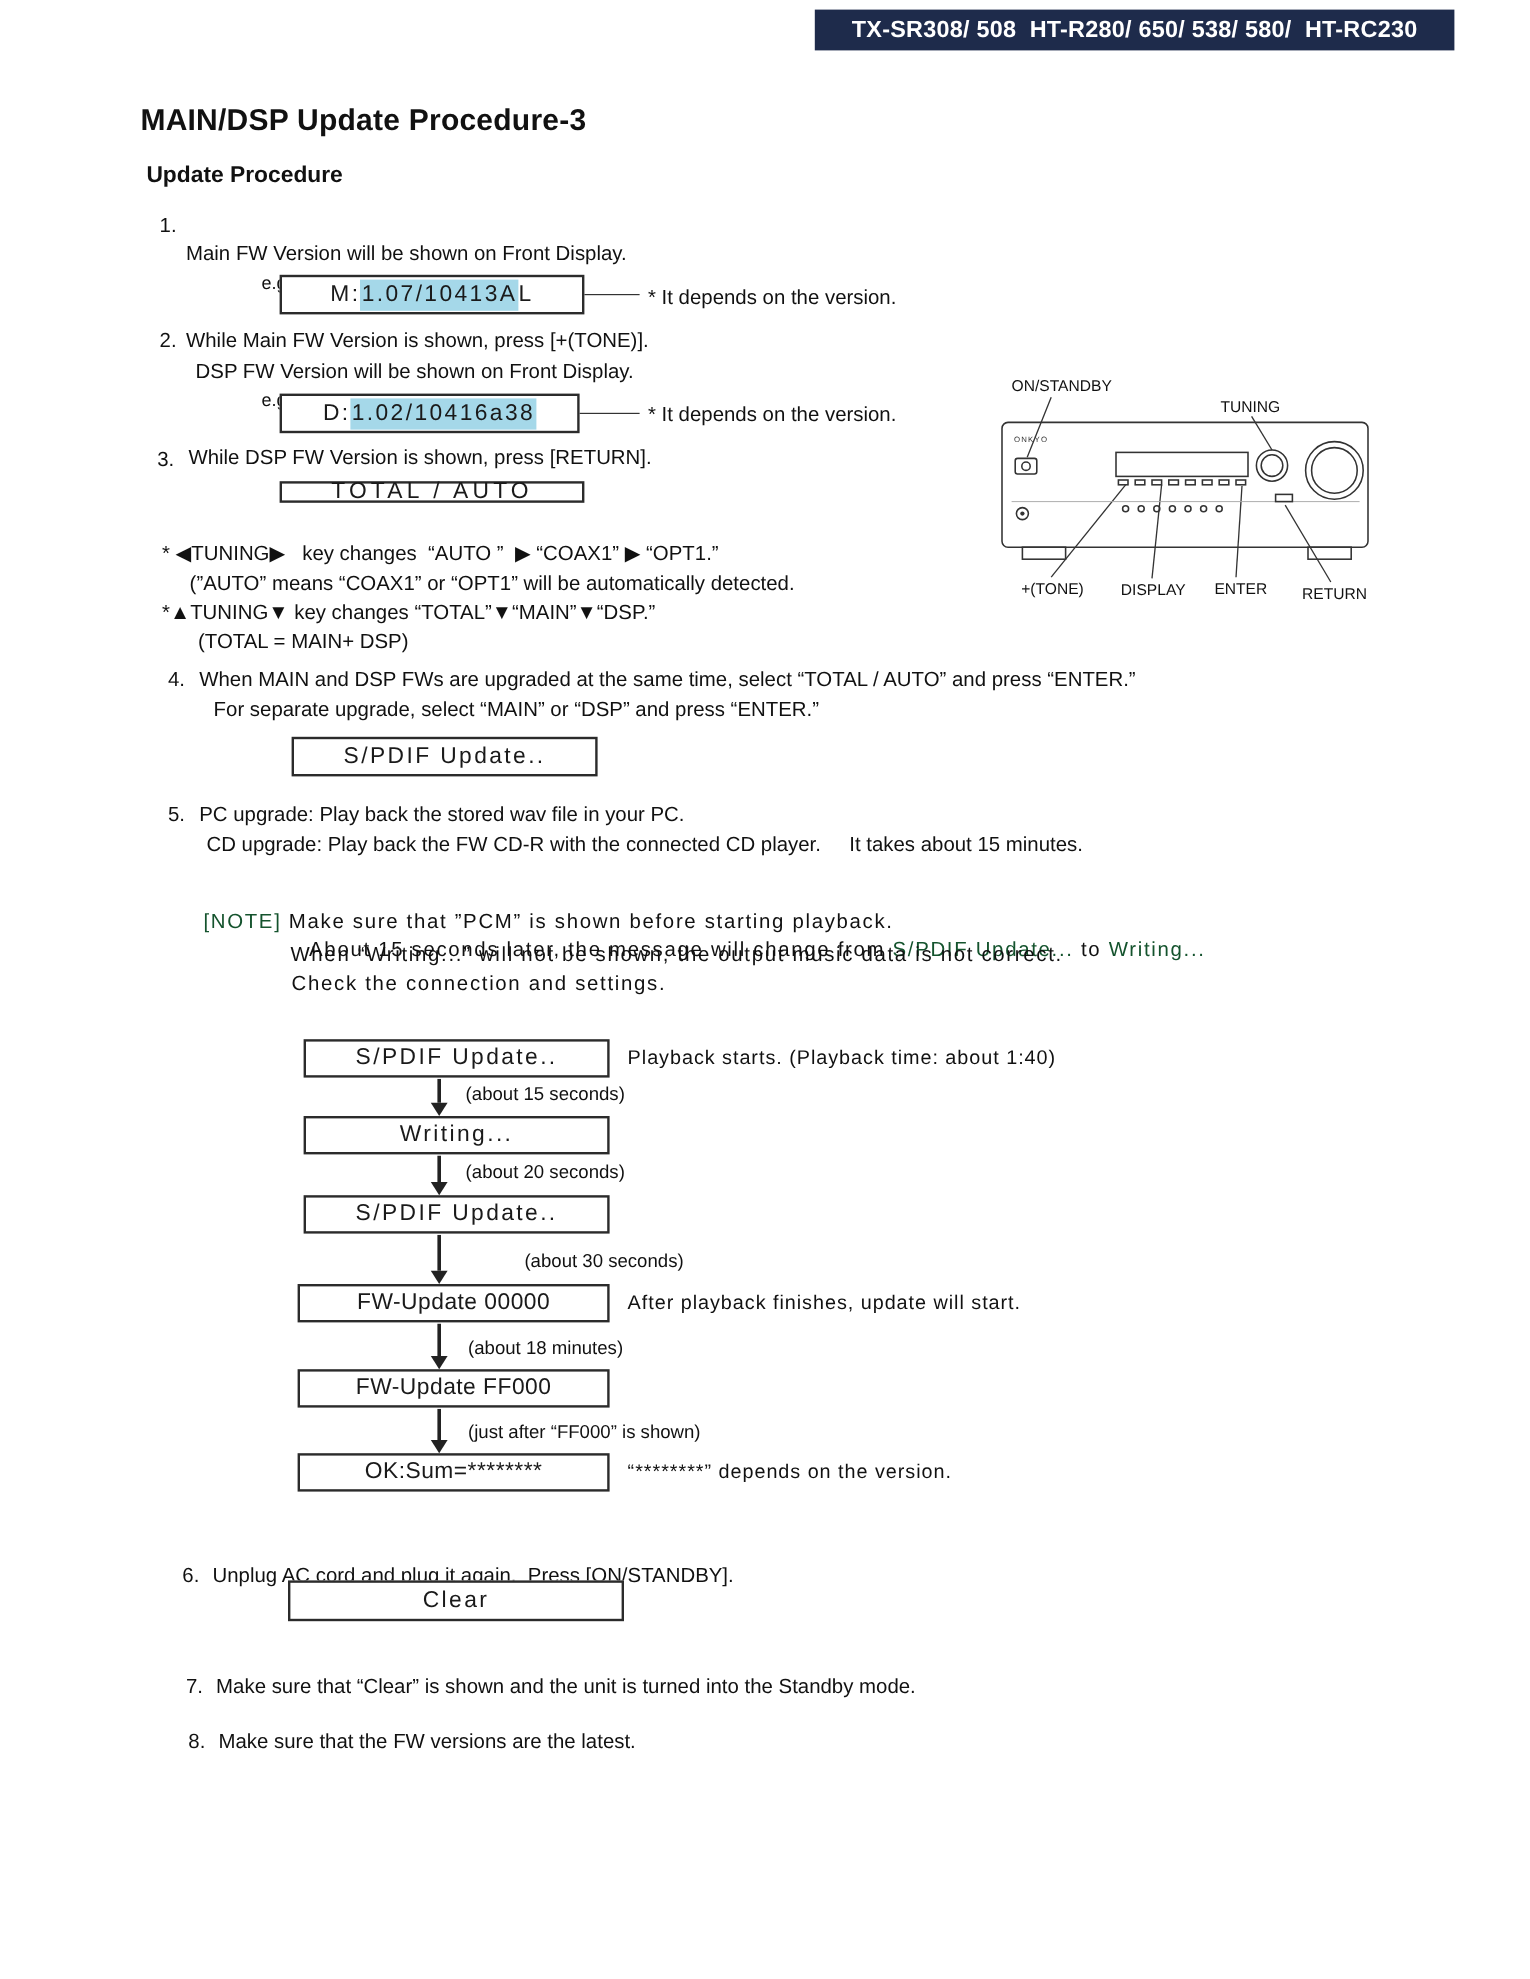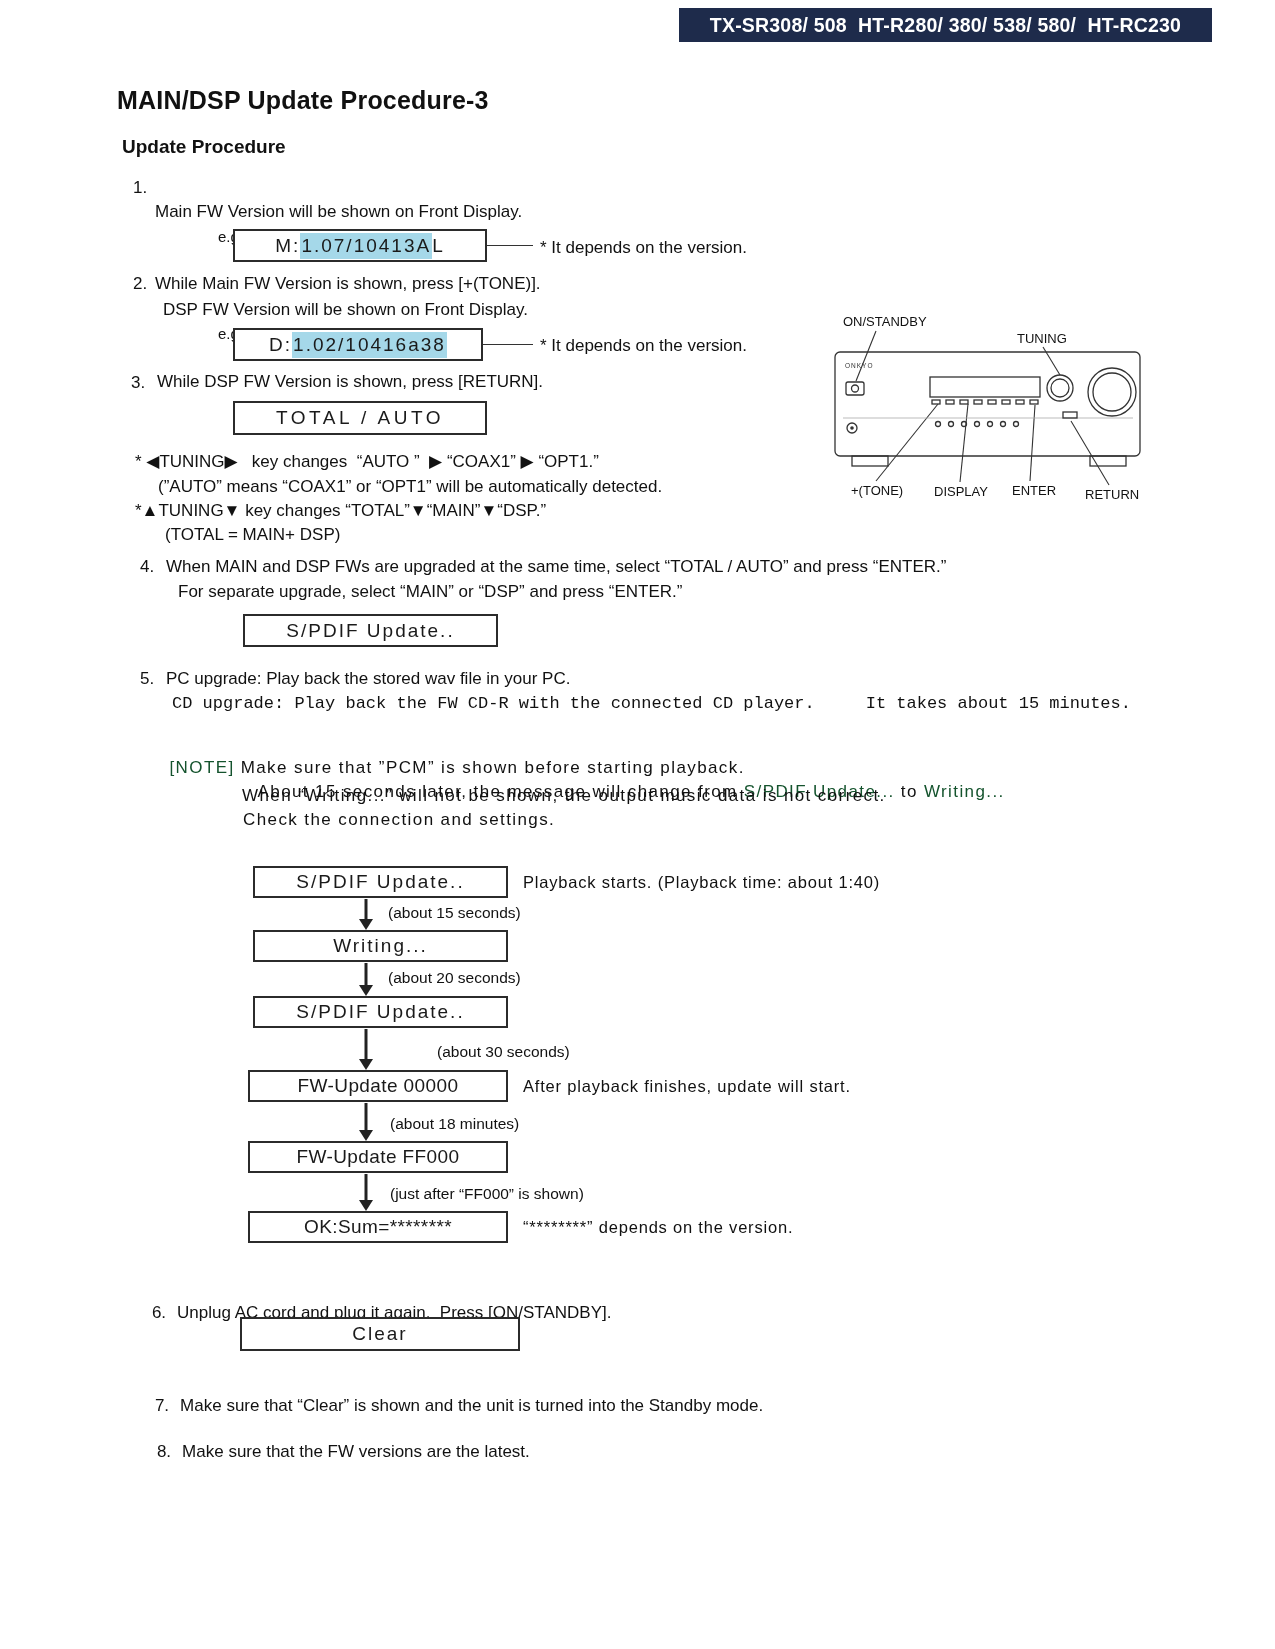--- a/index.html
+++ b/index.html
@@ -35,21 +35,21 @@
   .figlabel { font-size:13px; fill:#111; font-family:"Liberation Sans", sans-serif; }
   .figline { stroke:#333; stroke-width:1.1; }
   .figstroke { fill:none; stroke:#333; stroke-width:1.3; }
 </style>
 </head>
 <body>
 
 <div class="page">
 
   <div class="abs header-bar">
-    <span>TX-SR308/ 508  HT-R280/ 380/ 538/ 580/  HT-RC230</span>
+    <span>TX-SR308/ 508  HT-R280/ 650/ 538/ 580/  HT-RC230</span>
   </div>
 
   <div class="abs doc-title">MAIN/DSP Update Procedure-3</div>
   <div class="abs sec-title">Update Procedure</div>
 
   <div class="abs t" style="left:133px; top:178px;">1.</div>
   <div class="abs t" style="left:155px; top:202px;">Main FW Version will be shown on Front Display.</div>
   <div class="abs small" style="left:196px; top:228px;">e.g.</div>
   <div class="abs disp-box" style="left:233px; top:229px; width:254px; height:33px;">
     <span>M:</span><span class="hl">1.07/10413A</span><span>L</span>
@@ -62,21 +62,21 @@
   <div class="abs t" style="left:163px; top:300px;">DSP FW Version will be shown on Front Display.</div>
   <div class="abs small" style="left:196px; top:325px;">e.g.</div>
   <div class="abs disp-box" style="left:233px; top:328px; width:250px; height:33px;">
     <span>D:</span><span class="hl">1.02/10416a38</span><span></span>
   </div>
   <div class="abs hline" style="left:483px; top:344px; width:50px;"></div>
   <div class="abs t" style="left:540px; top:336px;">* It depends on the version.</div>
 
   <div class="abs t" style="left:131px; top:373px;">3.</div>
   <div class="abs t" style="left:157px; top:372px;">While DSP FW Version is shown, press [RETURN].</div>
-  <div class="abs disp-box ls3" style="left:233px; top:401px; width:254px; height:34px;">
+  <div class="abs disp-box ls3" style="left:233px; top:401px; width:254px; height:18px;">
     <span>TOTAL / AUTO</span>
   </div>
 
   <div class="abs t" style="left:135px; top:451px;">* ◀TUNING▶   key changes  “AUTO ”  ▶ “COAX1” ▶ “OPT1.”</div>
   <div class="abs t" style="left:158px; top:477px;">(”AUTO” means “COAX1” or “OPT1” will be automatically detected.</div>
   <div class="abs t" style="left:135px; top:501px;">*▲TUNING▼ key changes “TOTAL”▼“MAIN”▼“DSP.”</div>
   <div class="abs t" style="left:145px; top:525px;margin-left:20px;">(TOTAL = MAIN+ DSP)</div>
 
   <svg class="abs" style="left:818px; top:300px;" width="348" height="212" viewBox="0 0 348 212">
 
@@ -139,21 +139,21 @@
 
   <div class="abs t" style="left:140px; top:557px;">4.</div>
   <div class="abs t" style="left:166px; top:557px;">When MAIN and DSP FWs are upgraded at the same time, select “TOTAL / AUTO” and press “ENTER.”</div>
   <div class="abs t" style="left:178px; top:582px;">For separate upgrade, select “MAIN” or “DSP” and press “ENTER.”</div>
   <div class="abs disp-box" style="left:243px; top:614px; width:255px; height:33px;">
     <span>S/PDIF Update..</span>
   </div>
 
   <div class="abs t" style="left:140px; top:669px;">5.</div>
   <div class="abs t" style="left:166px; top:669px;">PC upgrade: Play back the stored wav file in your PC.</div>
-  <div class="abs t" style="left:172px; top:694px;font-family:Liberation Mono, monospace;">CD upgrade: Play back the FW CD-R with the connected CD player.     It takes about 15 minutes.</div>
+  <div class="abs t" style="left:172px; top:694px;">CD upgrade: Play back the FW CD-R with the connected CD player.     It takes about 15 minutes.</div>
 
   <div class="abs notetext" style="left:145px; top:738px;">
     <span class="red">[NOTE]</span><span> Make sure that ”PCM” is shown before starting playback.</span>
   </div>
   <div class="abs notetext" style="left:234px; top:762px;">
     <span>About 15 seconds later, the message will change from </span><span class="red">S/PDIF Update...</span><span> to </span><span class="red">Writing...</span>
   </div>
   <div class="abs notetext" style="left:242px; top:786px;">When “Writing...” will not be shown, the output music data is not correct.</div>
   <div class="abs notetext" style="left:243px; top:810px;">Check the connection and settings.</div>
 

